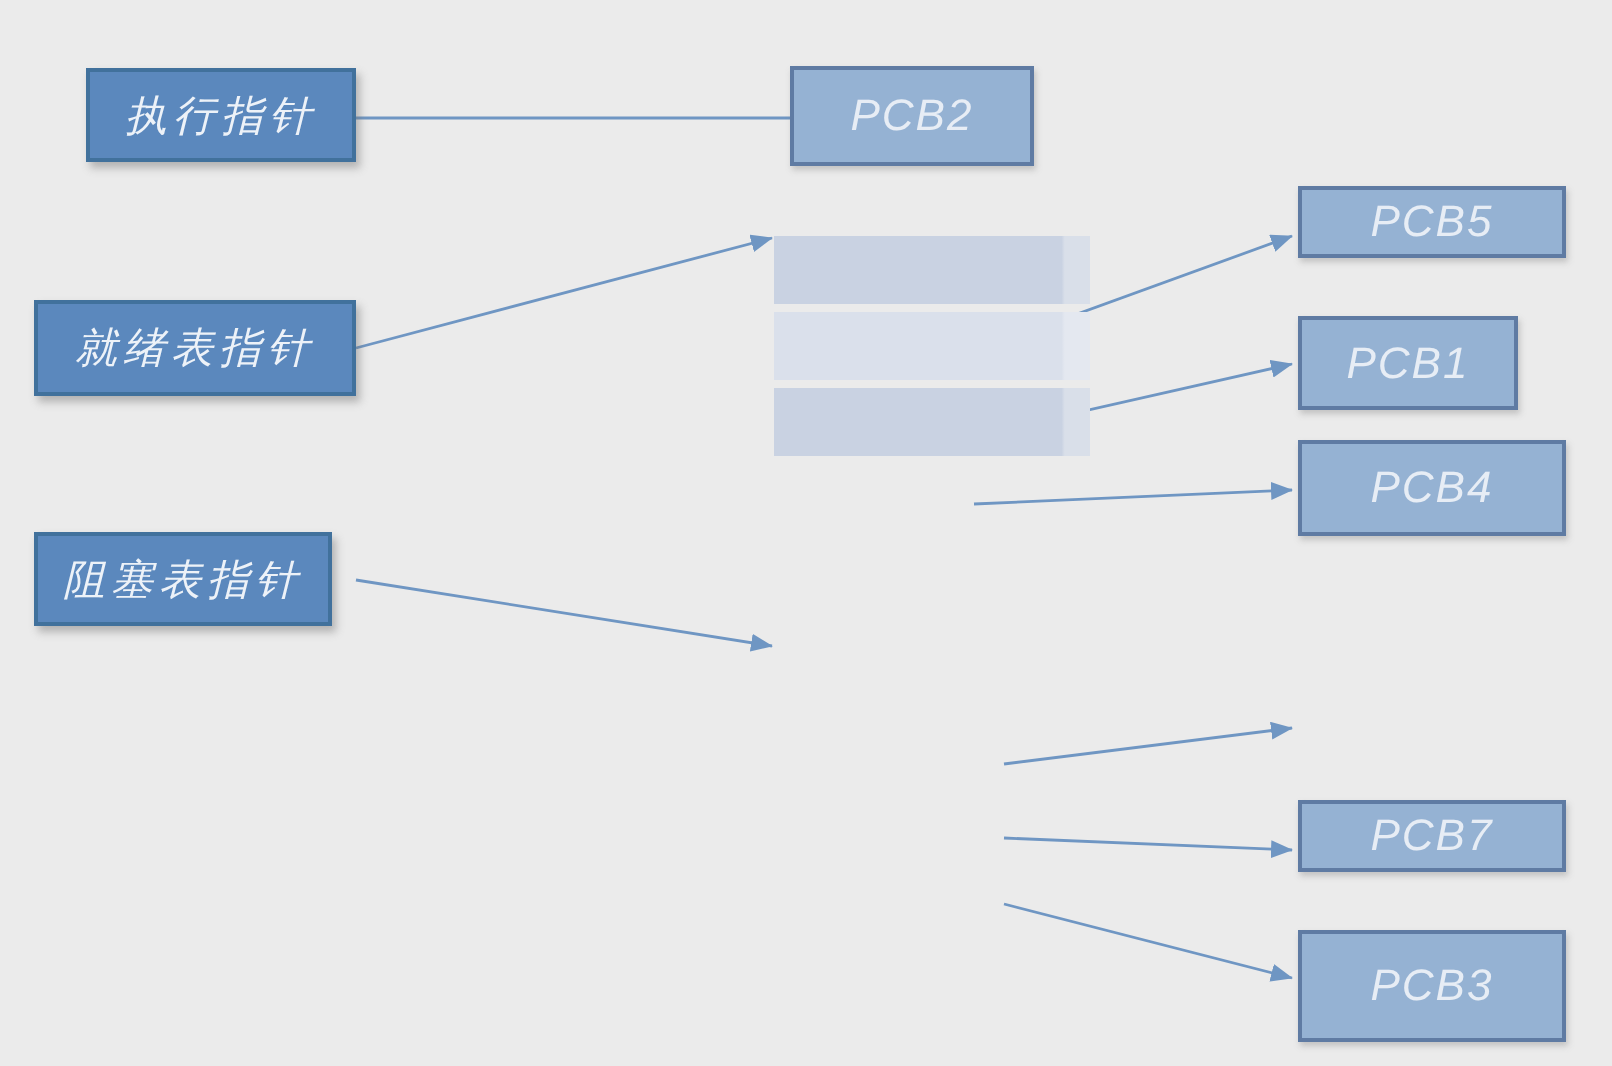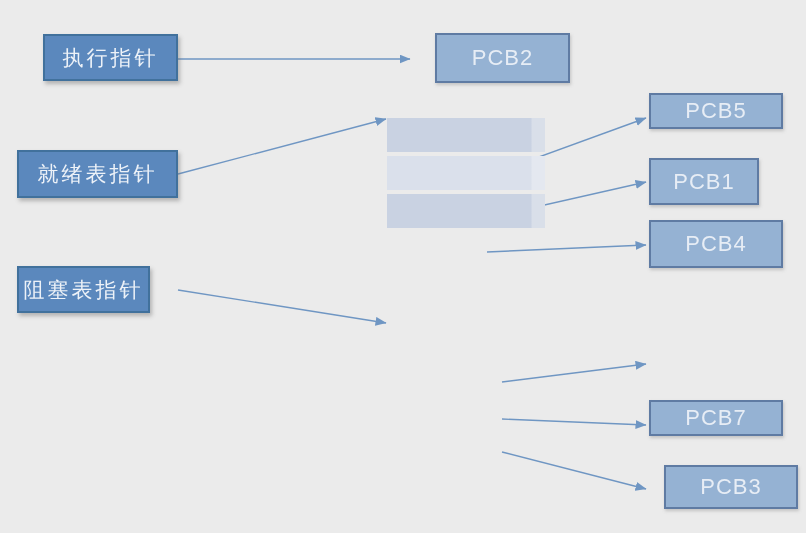--- a/index.html
+++ b/index.html
@@ -7,20 +7,21 @@
     padding: 0;
     background: #ffffff;
   }
   .canvas {
     position: relative;
     width: 806px;
     height: 533px;
     background: var(--background, #ebebeb);
     overflow: hidden;
     font-family: "Liberation Serif", "DejaVu Serif", serif;
+    font-style: italic;
   }
   .arrows {
     position: absolute;
     left: 0; top: 0;
     width: 806px; height: 533px;
     pointer-events: none;
   }
   .arrow {
     stroke: var(--arrow, #6f96c3);
     stroke-width: 1.4;
@@ -76,28 +77,28 @@
   }
   .table-row.dark {
     background: linear-gradient(90deg, var(--table-row-dark, #c9d2e2) 0%, var(--table-row-dark, #c9d2e2) 91%, #d9dfe9 92%, #d9dfe9 100%);
   }
   .table-row.light {
     background: linear-gradient(90deg, var(--table-row-light, #dae0eb) 0%, var(--table-row-light, #dae0eb) 91%, #e4e8f0 92%, #e4e8f0 100%);
   }
   
   .pos-exec    { left: 43px;  top: 34px;  width: 135px; height: 47px; }
   .pos-readyp  { left: 17px;  top: 150px; width: 161px; height: 48px; }
-  .pos-blockp  { left: 17px;  top: 266px; width: 133px; height: 47px; }
-  .pos-pcb2    { left: 435px; top: 33px;  width: 135px; height: 50px; }
+  .pos-blockp  { left: 17px;  top: 266px; width: 149px; height: 47px; }
+  .pos-pcb2    { left: 395px; top: 33px;  width: 122px; height: 50px; }
   .pos-pcb5    { left: 649px; top: 93px;  width: 134px; height: 36px; }
   .pos-pcb1    { left: 649px; top: 158px; width: 110px; height: 47px; }
   .pos-pcb4    { left: 649px; top: 220px; width: 134px; height: 48px; }
   .pos-pcb6    { left: 649px; top: 340px; width: 134px; height: 48px; }
   .pos-pcb7    { left: 649px; top: 400px; width: 134px; height: 36px; }
-  .pos-pcb3    { left: 664px; top: 465px; width: 134px; height: 44px; }
+  .pos-pcb3    { left: 649px; top: 465px; width: 134px; height: 56px; }
   .pos-rtable  { left: 387px; top: 118px; }
   .pos-btable  { left: 387px; top: 325px; }
 </style>
 </head>
 <body>
 
 <div class="canvas">
 
   <svg class="arrows" viewBox="0 0 806 533">
     <defs>

